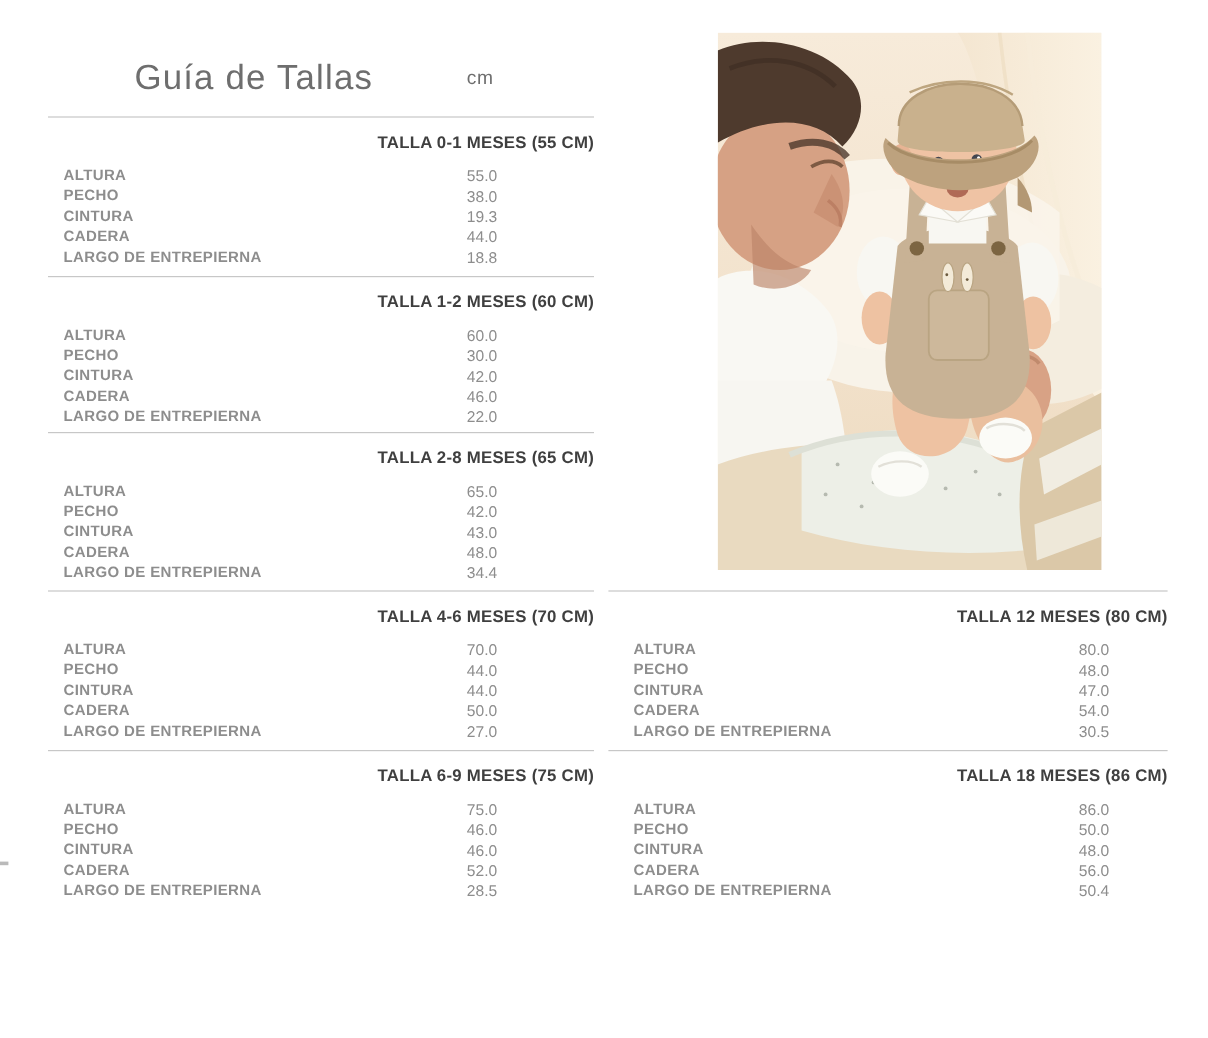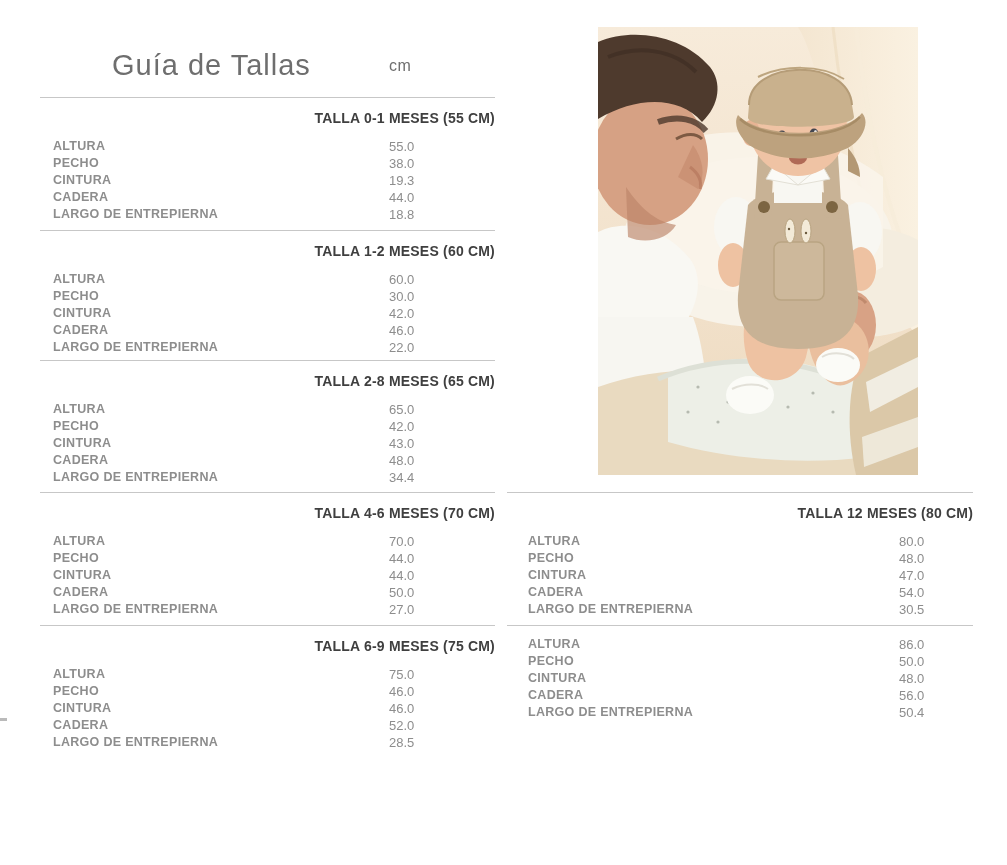--- a/index.html
+++ b/index.html
@@ -334,20 +334,21 @@
             <span class="val">54.0</span>
           </div>
           <div class="row">
             <span class="lbl">LARGO DE ENTREPIERNA</span>
             <span class="val">30.5</span>
           </div>
         </div>
       </section>
       <section class="size-section" style="top: 625px;">
         <div class="divider"></div>
+        <h3 class="sec-title">TALLA 18 MESES (86 CM)</h3>
         <div class="rows">
           <div class="row">
             <span class="lbl">ALTURA</span>
             <span class="val">86.0</span>
           </div>
           <div class="row">
             <span class="lbl">PECHO</span>
             <span class="val">50.0</span>
           </div>
           <div class="row">

